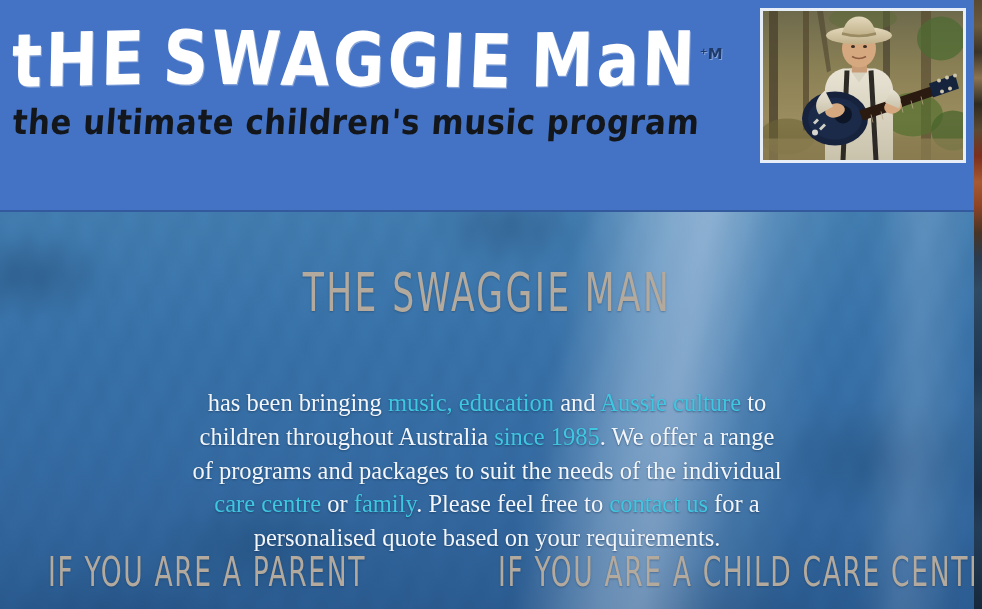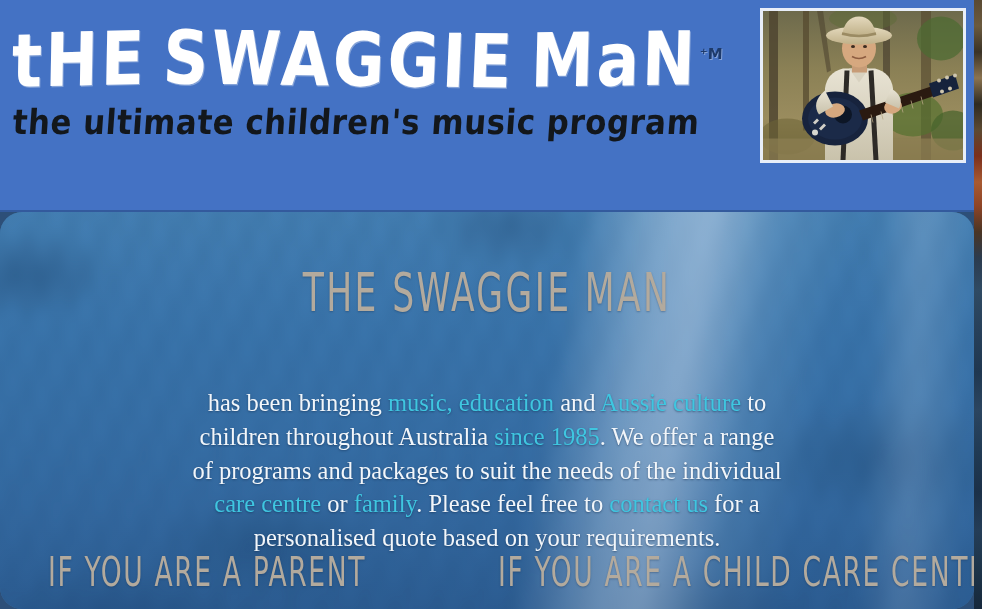--- a/index.html
+++ b/index.html
@@ -134,21 +134,20 @@
 
   
   .main {
     position: absolute;
     left: 0;
     top: 212px;
     width: 974px;
     height: 397px;
     overflow: hidden;
     background: #3a6ea0;
-    border-radius: 22px;
   }
   
   .main-bg {
     position: absolute;
     inset: -30px;
     background-color: #3d74a8;
     background-image:
       
       linear-gradient(100deg, rgba(255,255,255,0) 55%, rgba(190,214,233,0.55) 62%,
         rgba(205,224,240,0.62) 66%, rgba(150,190,220,0.25) 72%, rgba(255,255,255,0) 78%),

